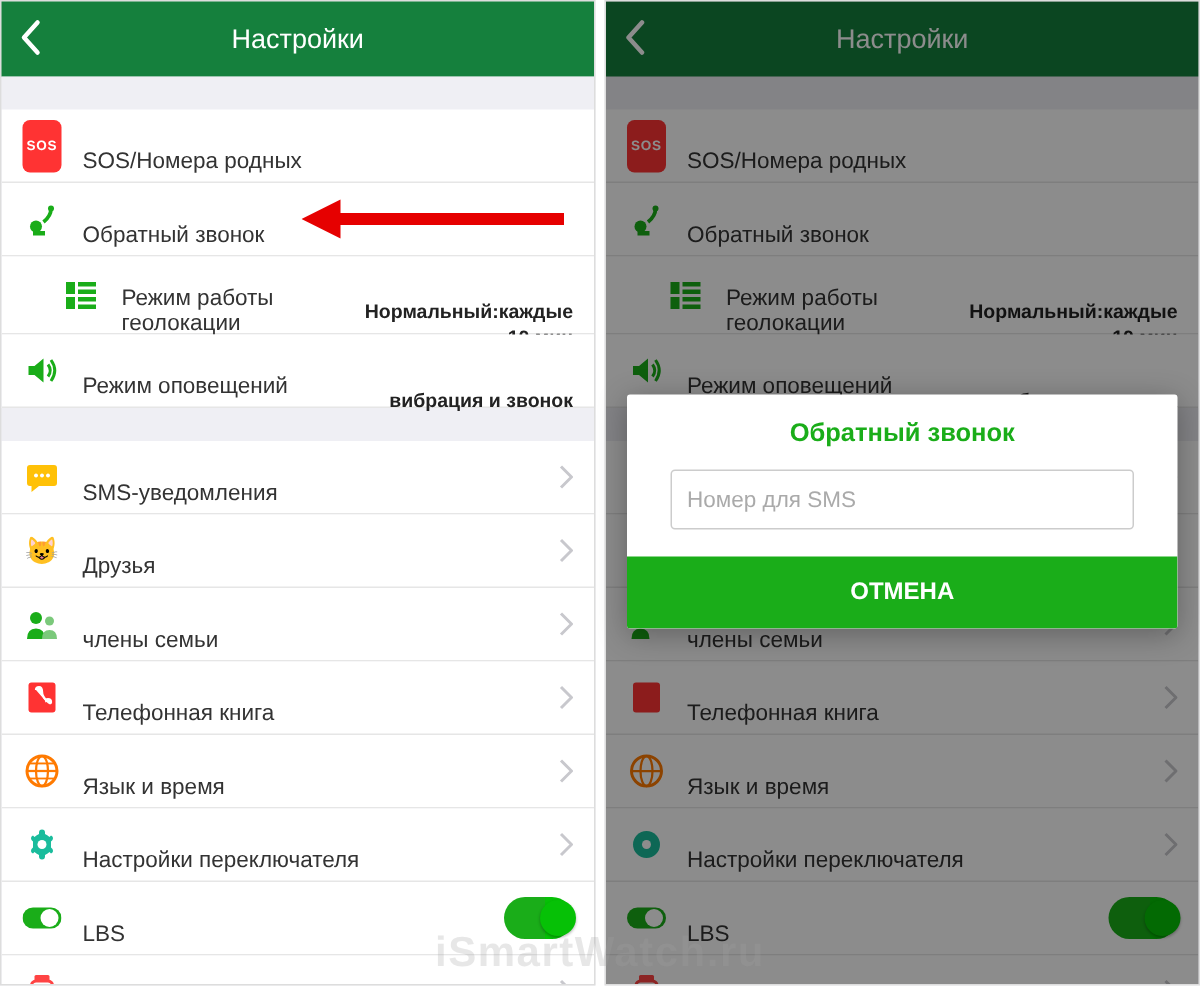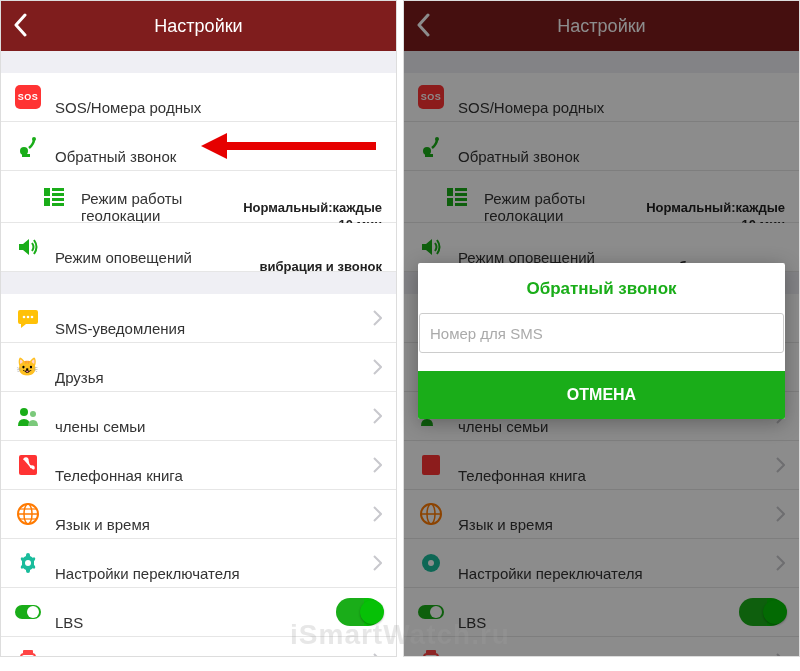--- a/index.html
+++ b/index.html
@@ -28,21 +28,21 @@
   }
   .overlay-dim {
     position: absolute;
     inset: 0;
     background: rgba(0,0,0,0.45);
     z-index: 5;
     pointer-events: none;
   }
   .header {
     height: 50px;
-    background: #7f1d1d;
+    background: #15803d;
     display: flex;
     align-items: center;
     justify-content: center;
     position: relative;
     color: #fff;
     font-size: 18px;
     font-weight: 500;
   }
   .header .back {
     position: absolute;
@@ -60,21 +60,21 @@
     align-items: center;
     padding: 0 14px;
     border-bottom: 1px solid #e6e6e6;
     position: relative;
     font-size: 15px;
     color: #333;
   }
   .row.tall { height: 52px; padding-left: 40px; }
   .row .icon {
     width: 26px;
-    height: 24px;
+    height: 35px;
     margin-right: 14px;
     flex-shrink: 0;
     display: flex;
     align-items: center;
     justify-content: center;
     border-radius: 5px;
   }
   .row .label { flex: 1; margin-top: 20px; }
   .row .value {
     font-size: 13px;
@@ -132,21 +132,21 @@
     overflow: hidden;
   }
   .dialog-title {
     color: #1aad19;
     font-size: 17px;
     font-weight: 600;
     text-align: center;
     padding: 16px 10px 14px;
   }
   .dialog-input {
-    margin: 0 1px 18px;
+    margin: 0 29px 18px;
   }
   .dialog-input input {
     width: 100%;
     height: 40px;
     border: 1px solid #ccc;
     border-radius: 3px;
     padding: 0 10px;
     font-size: 15px;
     color: #333;
   }

